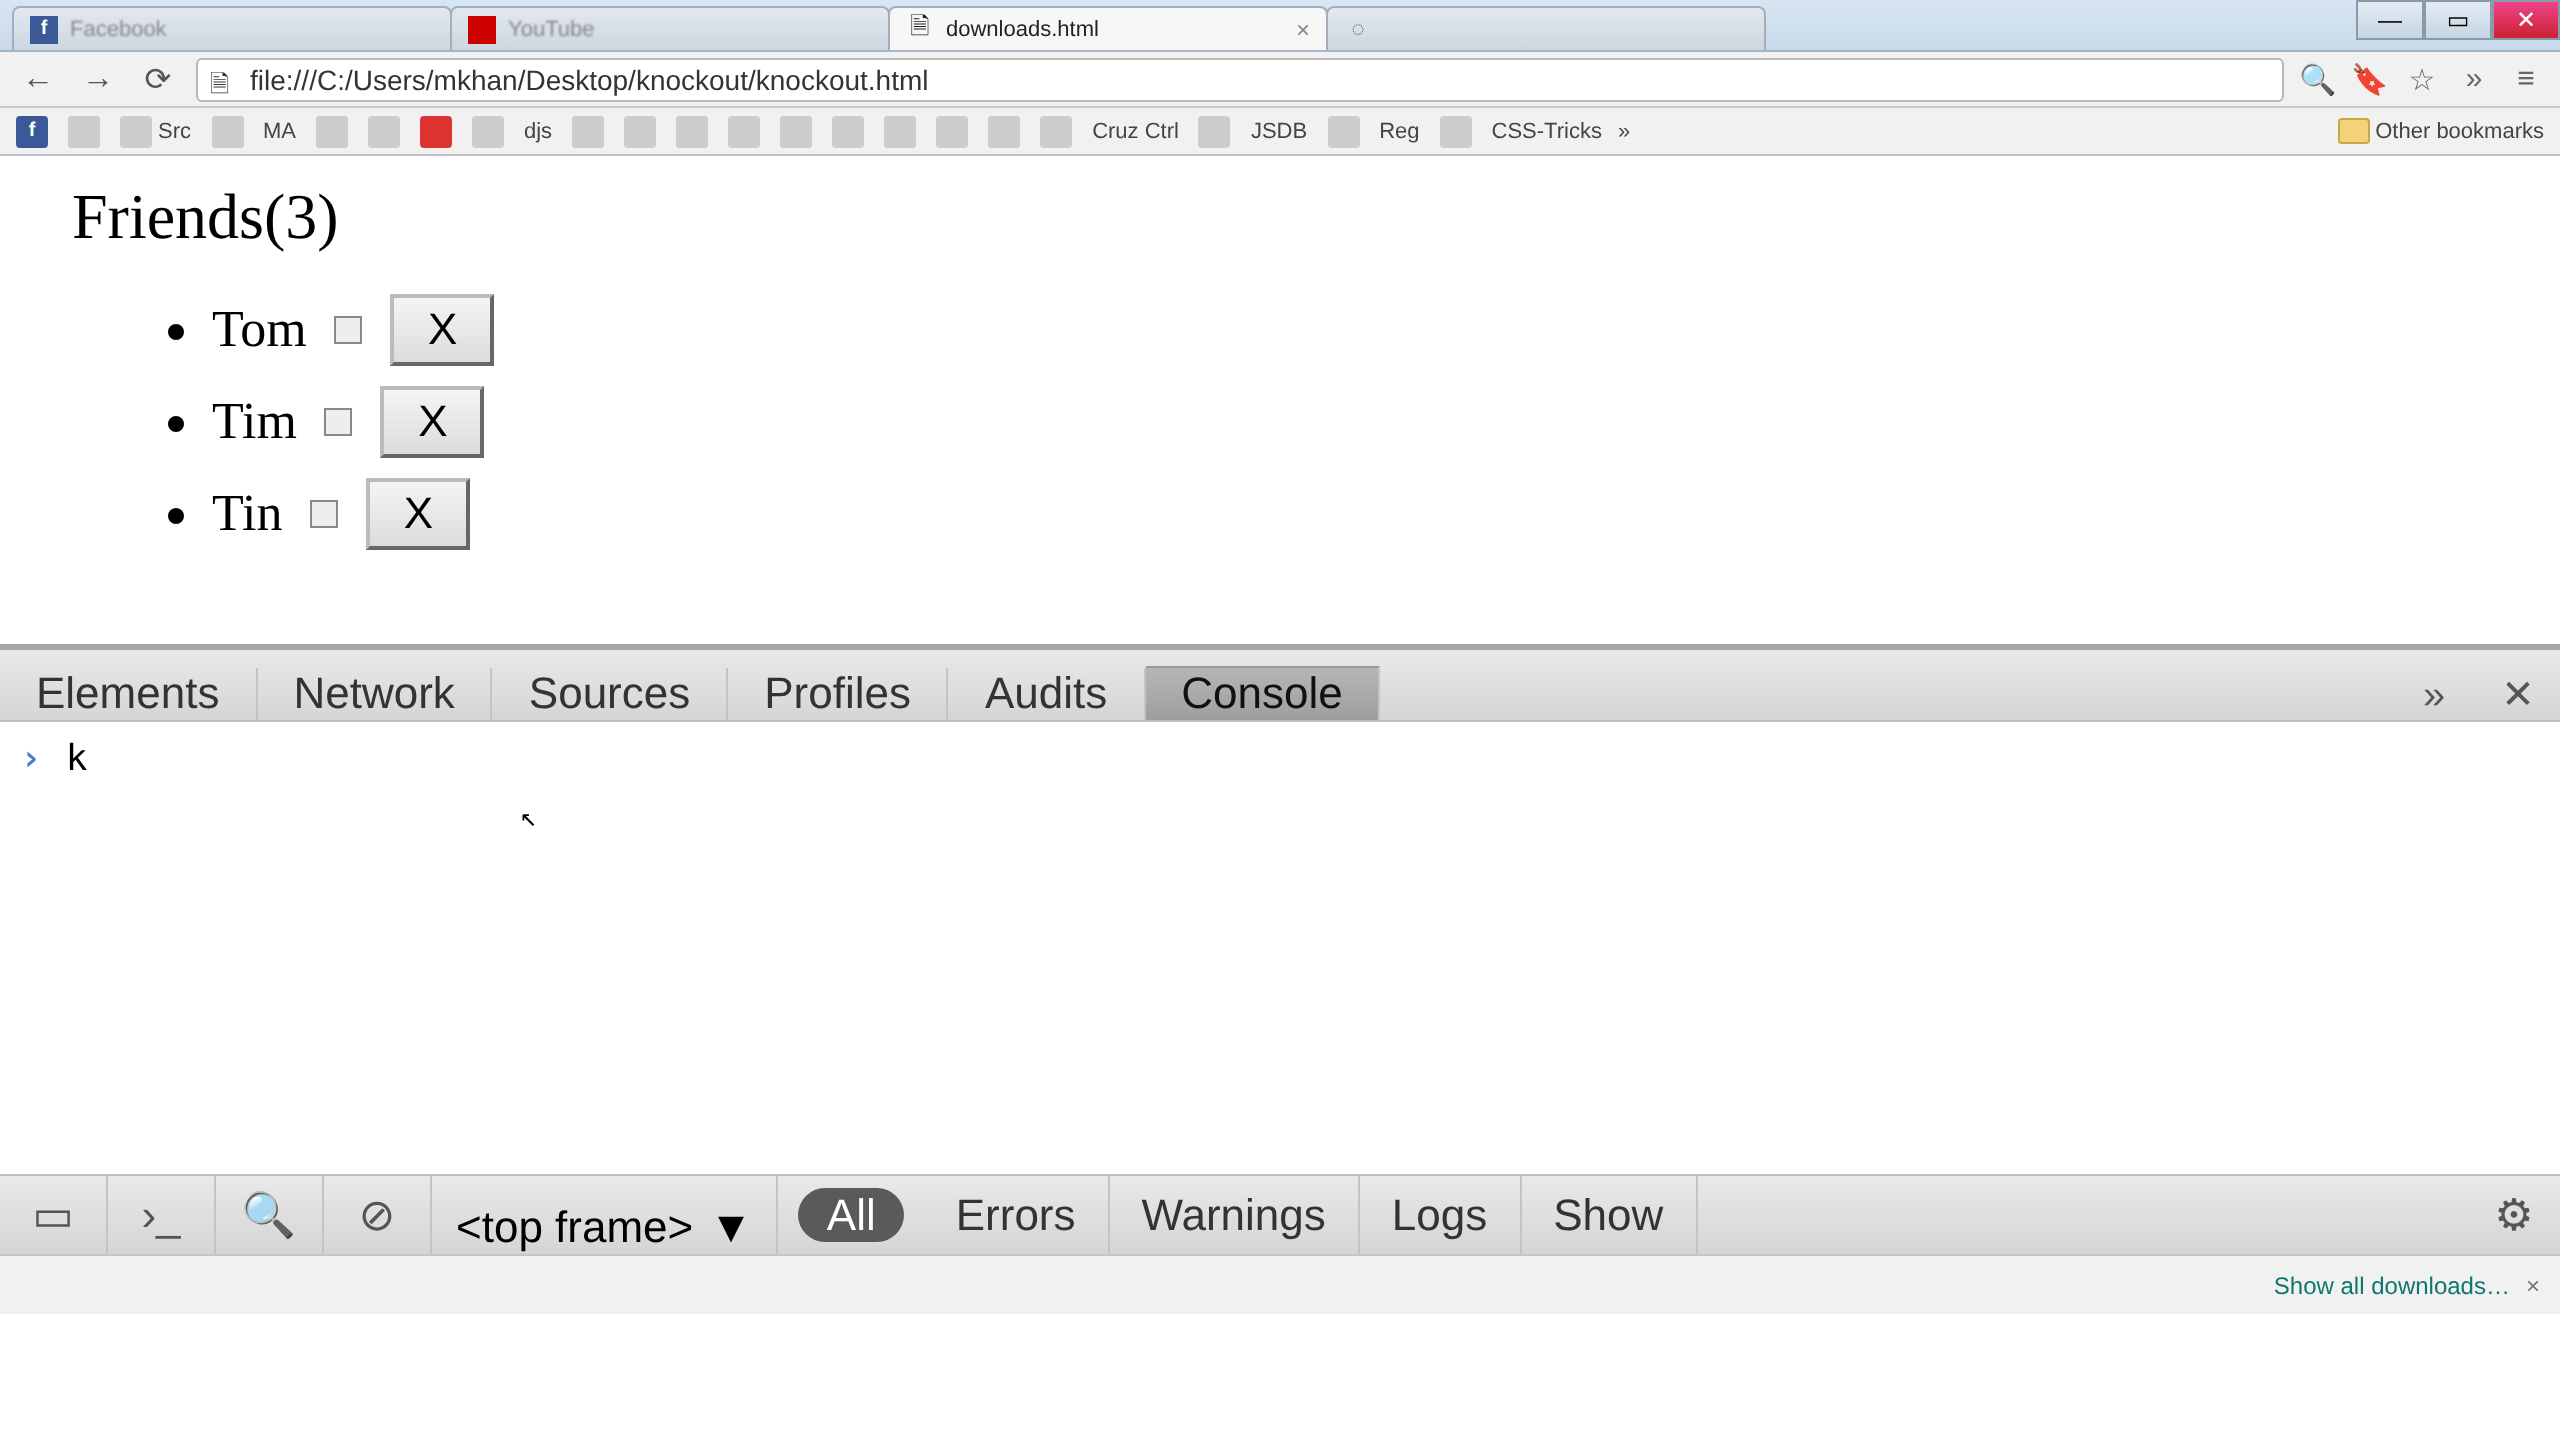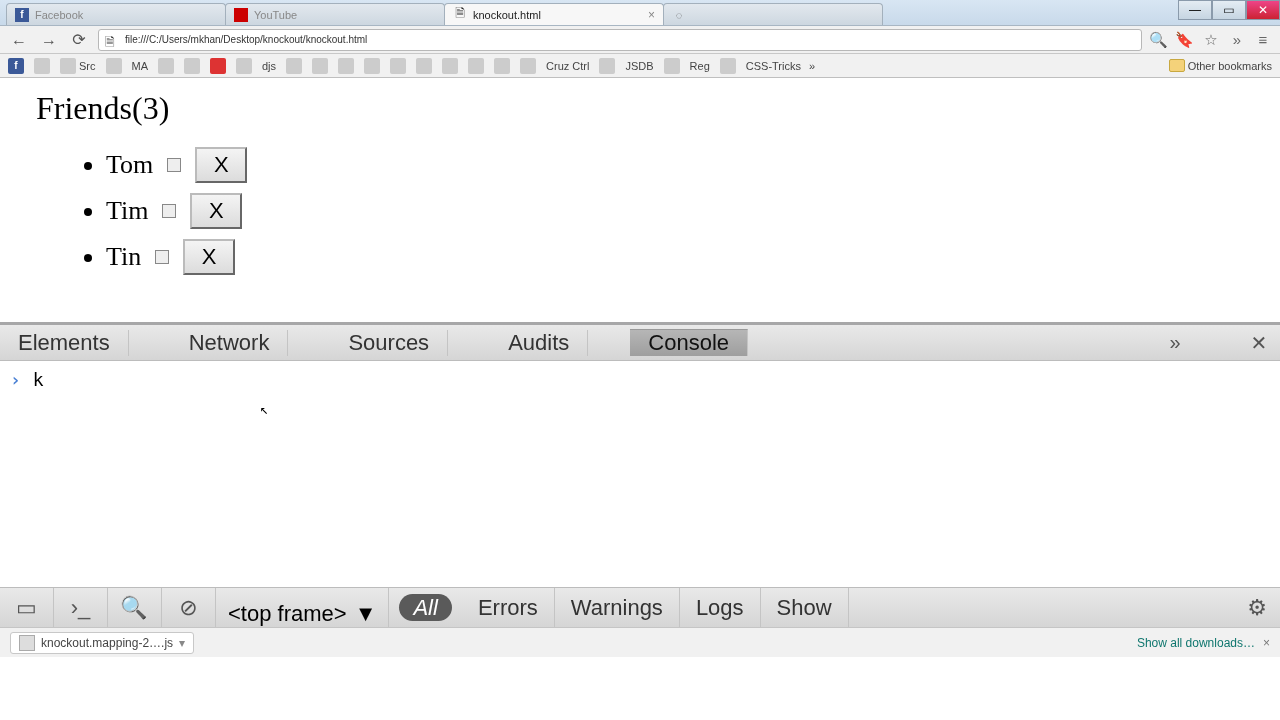--- a/index.html
+++ b/index.html
@@ -49,21 +49,21 @@
     padding: 0 8px; gap: 8px;
   }
   .nav-btn { width: 22px; height: 22px; display:flex; align-items:center; justify-content:center; color:#555; font-size:16px; }
   .omnibox {
     flex: 1; height: 22px;
     background: #fff;
     border: 1px solid #b8b8b8;
     border-radius: 3px;
     display: flex; align-items: center;
     padding: 0 6px; gap: 6px;
-    font-size: 10px; color: #333;
+    font-size: 14px; color: #333;
   }
   .omnibox .page-icon { width:14px; height:14px; }
   .nav-right { display:flex; align-items:center; gap:8px; }
   .nav-ico { width:18px; height:18px; display:flex;align-items:center;justify-content:center;color:#666;font-size:15px;}
 
   .bookmarks-bar {
     height: 24px;
     background: #f1f1f1;
     border-bottom: 1px solid #bfbfbf;
     display: flex; align-items: center;
@@ -100,23 +100,22 @@
   .devtools {
     border-top: 3px solid #a7a7a8;
     height: 305px;
     background: #fff;
     display:flex; flex-direction:column;
   }
   .dt-tabs {
     height: 36px;
     background: linear-gradient(#e9e9e9,#d5d5d5);
     border-bottom: 1px solid #bcbcbc;
-    display: flex; align-items: center;
+    display: flex; align-items: flex-end;
     font-size: 22px;
-    gap: 42px;
   }
   .dt-tab {
     padding: 0 18px; display:flex; align-items:center;
     border-right: 1px solid #c4c4c4;
     color: #333;
   }
   .dt-tab.active {
     background: linear-gradient(#b6b6b6,#9e9e9e);
     color: #111;
     border-top: 1px solid #999;
@@ -148,21 +147,20 @@
   }
   .dt-frame {
     padding: 0 12px; display:flex; align-items:flex-end; gap:8px;
     border-right:1px solid #c4c4c4;
   }
   .dt-filter { padding:0 16px; display:flex;align-items:center;border-right:1px solid #c4c4c4; color:#333;}
   .dt-filter.active {
     background: #5a5a5a; color: #fff; border-radius: 14px;
     margin: 6px 10px; padding: 0 14px;
     border-right:none;
-    font-style:italic;
   }
   .dt-bottom .flex { flex:1; }
   .dt-gear { width:46px; display:flex;align-items:center;justify-content:center;font-size:22px;color:#555;}
 
   
   .dl-bar {
     height: 30px;
     background: #f1f1f1;
     border-top: 1px solid #c5c5c5;
     display:flex; align-items:center;
@@ -193,21 +191,21 @@
     <div class="tab">
       <span class="favicon fb-icon">f</span>
       <span class="tab-label blur">Facebook</span>
     </div>
     <div class="tab">
       <span class="favicon yt-icon"></span>
       <span class="tab-label blur">YouTube</span>
     </div>
     <div class="tab active">
       <span class="favicon doc-icon"></span>
-      <span class="tab-label">knockout.html</span>
+      <span class="tab-label">downloads.html</span>
       <span class="tab-close">×</span>
     </div>
     <div class="tab">
       <span class="favicon">◌</span>
       <span class="tab-label blur"></span>
     </div>
   </div>
   <div class="win-controls">
     <div class="win-btn">—</div>
     <div class="win-btn">▭</div>
@@ -350,20 +348,21 @@
       </span>
     </li>
   </ul>
 </div>
 
 <div class="devtools">
   <div class="dt-tabs">
     <div class="dt-tab">Elements</div>
     <div class="dt-tab">Network</div>
     <div class="dt-tab">Sources</div>
+    <div class="dt-tab">Profiles</div>
     <div class="dt-tab">Audits</div>
     <div class="dt-tab active">Console</div>
     <div class="flex"></div>
     <div class="dt-overflow">»</div>
     <div class="dt-close">✕</div>
   </div>
   <div class="dt-console">
     <div class="dt-prompt">
       <span class="dt-chevron">›</span>
       <input class="dt-input" value="k" style="">
@@ -383,21 +382,16 @@
     <div class="dt-filter">Errors</div>
     <div class="dt-filter">Warnings</div>
     <div class="dt-filter">Logs</div>
     <div class="dt-filter">Show</div>
     <div class="flex"></div>
     <div class="dt-gear">⚙</div>
   </div>
 </div>
 
 <div class="dl-bar">
-  <div class="dl-chip">
-    <span class="dl-ico"></span>
-    <span>knockout.mapping-2….js</span>
-    <span class="dl-arrow">▾</span>
-  </div>
   <span class="flex"></span>
   <span style="color:#0f766e">Show all downloads…</span>
   <span class="dl-close">×</span>
 </div>
 
 </body></html>

